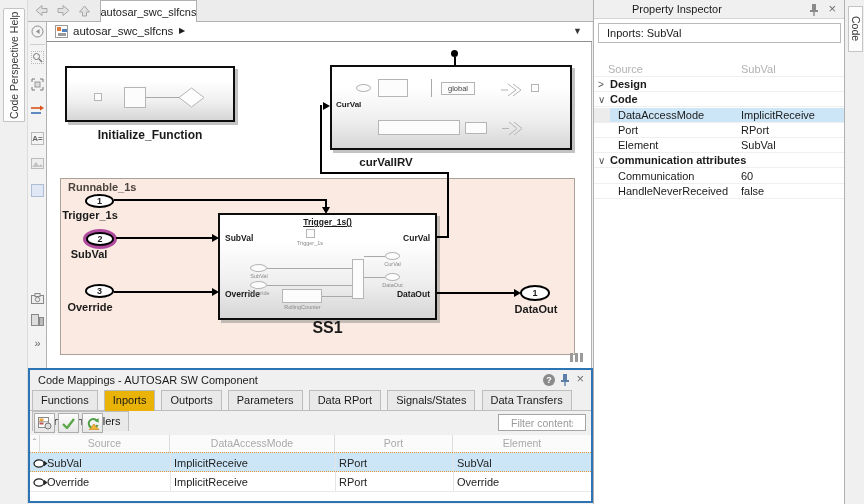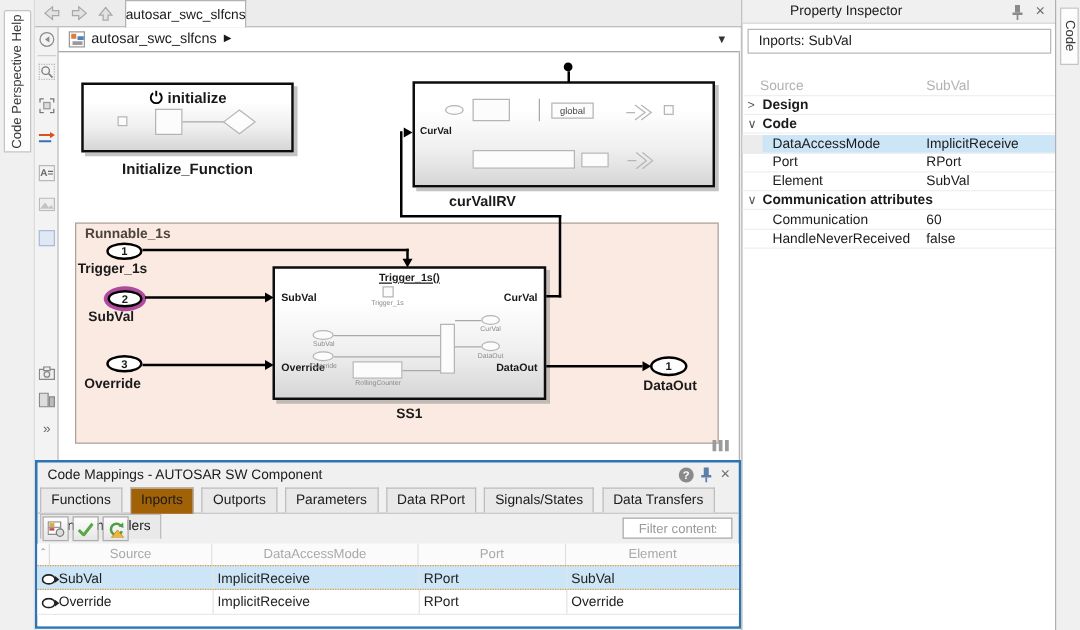--- a/index.html
+++ b/index.html
@@ -47,21 +47,21 @@
   .tlabel { position:absolute; font-size:5.5px; color:#8a8a8a; text-align:center; white-space:nowrap; }
   .portlabel { position:absolute; font-weight:bold; font-size:8.5px; }
   #runnable { position:absolute; left:13px; top:136px; width:515px; height:177px;
               background:#fbeae1; border:1px solid #aaa298; }
 
   
   #codemap { left:28px; top:368px; width:565px; height:135px; border:2px solid #2d74b5; background:#f0f0f0; }
   #cm-tabs { position:absolute; left:0; top:20px; width:561px; height:21px; border-bottom:1px solid #bdbdbd; padding-left:2px; }
   .cmtab { display:inline-block; height:20px; line-height:19px; padding:0 8px; margin-right:3px;
            border:1px solid #bdbdbd; border-bottom:none; background:#e9e9e9; font-size:11px; cursor:pointer; position:relative; }
-  .cmtab.active { background:#a16207; height:21px; z-index:2; }
+  .cmtab.active { background:#eab308; height:21px; z-index:2; }
   .cm-btn { position:absolute; top:2px; width:21px; height:20px; border:1px solid #adadad;
             background:linear-gradient(#fdfdfd,#e6e6e6); display:flex; align-items:center; justify-content:center; cursor:pointer; }
   #cm-filter { position:absolute; right:5px; top:3px; width:88px; height:17px; border:1px solid #a5a5a5;
                font-size:10.5px; padding:0 12px; font-family:"Liberation Sans",sans-serif; color:#333; }
   #cm-filter::placeholder { color:#9a9a9a; }
   #cm-table { position:absolute; left:0; top:65px; width:561px; height:66px; background:#fff; }
   .cm-hcell { position:absolute; top:0; height:17px; line-height:17px; text-align:center;
               color:#a9a9a9; font-size:10.5px; border-right:1px solid #dcdcdc; background:#fbfbfb; }
   .cm-row { position:absolute; left:0; width:561px; height:20px; background:#fff; }
   .cm-row.sel { background:#cde6f7; border-top:1px dotted #e39b38; border-bottom:1px dotted #e39b38; }
@@ -177,27 +177,20 @@
     <i style="left:2px;top:7px;width:8px;height:3px;background:#9a9a9a;"></i>
   </span>
   <span class="abs" style="left:26px;top:3px;font-size:11.5px;">autosar_swc_slfcns</span>
   <span class="abs" style="left:132px;top:4px;font-size:8px;">▶</span>
   <span class="abs" style="right:10px;top:4px;font-size:9px;color:#333;">▼</span>
 </div>
 
 <div class="abs" id="canvas">
 
   <div class="block" style="left:18px;top:24px;width:170px;height:56px;">
-    <div style="position:absolute;left:0;top:3px;width:100%;text-align:center;font-weight:bold;font-size:12px;">
-      <svg style="display:inline-block;vertical-align:-2px;" width="12" height="12">
-          <path d="M3.5 2.5 A4.4 4.4 0 1 0 8.5 2.5" fill="none" stroke="#000" stroke-width="1.5"></path>
-          <line x1="6" y1="0.5" x2="6" y2="5" stroke="#000" stroke-width="1.5"></line>
-        </svg>
-      <span>initialize</span>
-    </div>
     <span class="mini" style="left:27px;top:25px;width:8px;height:8px;"></span>
     <span class="mini" style="left:57px;top:19px;width:22px;height:21px;"></span>
     <span class="thin" style="left:79px;top:29px;width:34px;height:1px;"></span>
     <svg style="position:absolute;left:111px;top:19px;" width="27" height="21">
         <polygon points="13.5,1 26,10.5 13.5,20 1,10.5" fill="#fdfdfd" stroke="#b5b5b5"></polygon>
       </svg>
   </div>
   <div class="blabel" style="left:18px;top:86px;width:170px;font-size:12px;">Initialize_Function</div>
 
   <div class="block" style="left:283px;top:23px;width:242px;height:85px;">
@@ -254,21 +247,21 @@
     <span class="mini minioval" style="left:165px;top:37px;width:15px;height:8px;"></span>
     <div class="tlabel" style="left:155px;top:46px;width:35px;">CurVal</div>
     <span class="mini minioval" style="left:165px;top:58px;width:15px;height:8px;"></span>
     <div class="tlabel" style="left:153px;top:67px;width:39px;">DataOut</div>
     <span class="thin" style="left:47px;top:53px;width:85px;height:1px;"></span>
     <span class="thin" style="left:47px;top:70px;width:85px;height:1px;"></span>
     <span class="thin" style="left:102px;top:81px;width:30px;height:1px;"></span>
     <span class="thin" style="left:144px;top:41px;width:21px;height:1px;"></span>
     <span class="thin" style="left:144px;top:62px;width:21px;height:1px;"></span>
   </div>
-  <div class="blabel" style="left:171px;top:283px;width:219px;font-size:11px;">SS1</div>
+  <div class="blabel" style="left:171px;top:277px;width:219px;font-size:16px;">SS1</div>
 
   <div class="oval" style="left:473px;top:243px;width:30px;height:16px;">
     <span>1</span>
   </div>
   <div class="blabel" style="left:458px;top:261px;width:62px;font-size:11px;">DataOut</div>
 
   <span class="hl" style="left:67px;top:157px;width:213px;"></span>
   <span class="vl" style="left:278px;top:157px;height:9px;"></span>
   <span class="arr-d" style="left:275px;top:165px;"></span>
   <span class="hl" style="left:69px;top:195px;width:96px;"></span>

